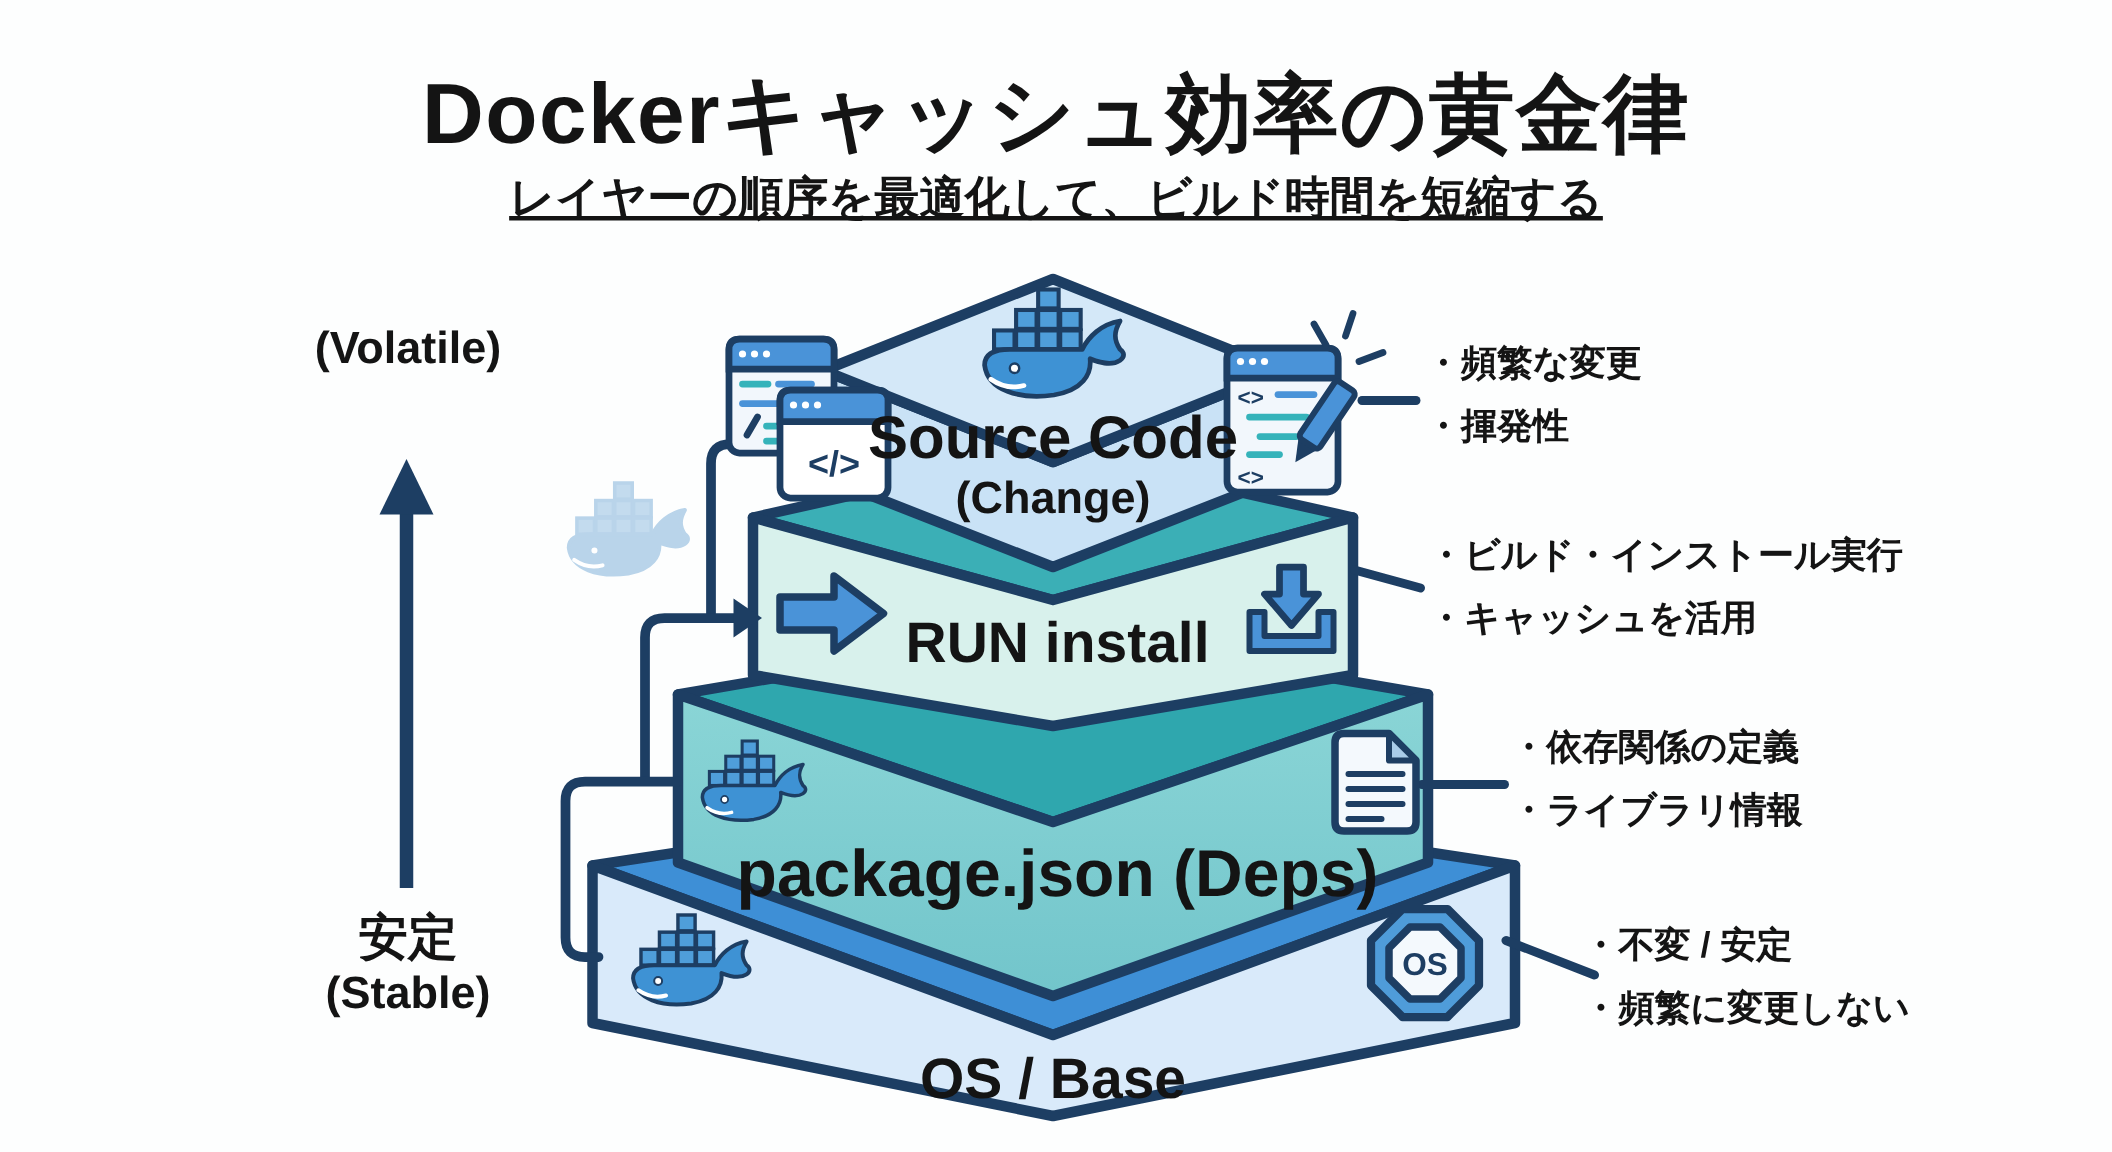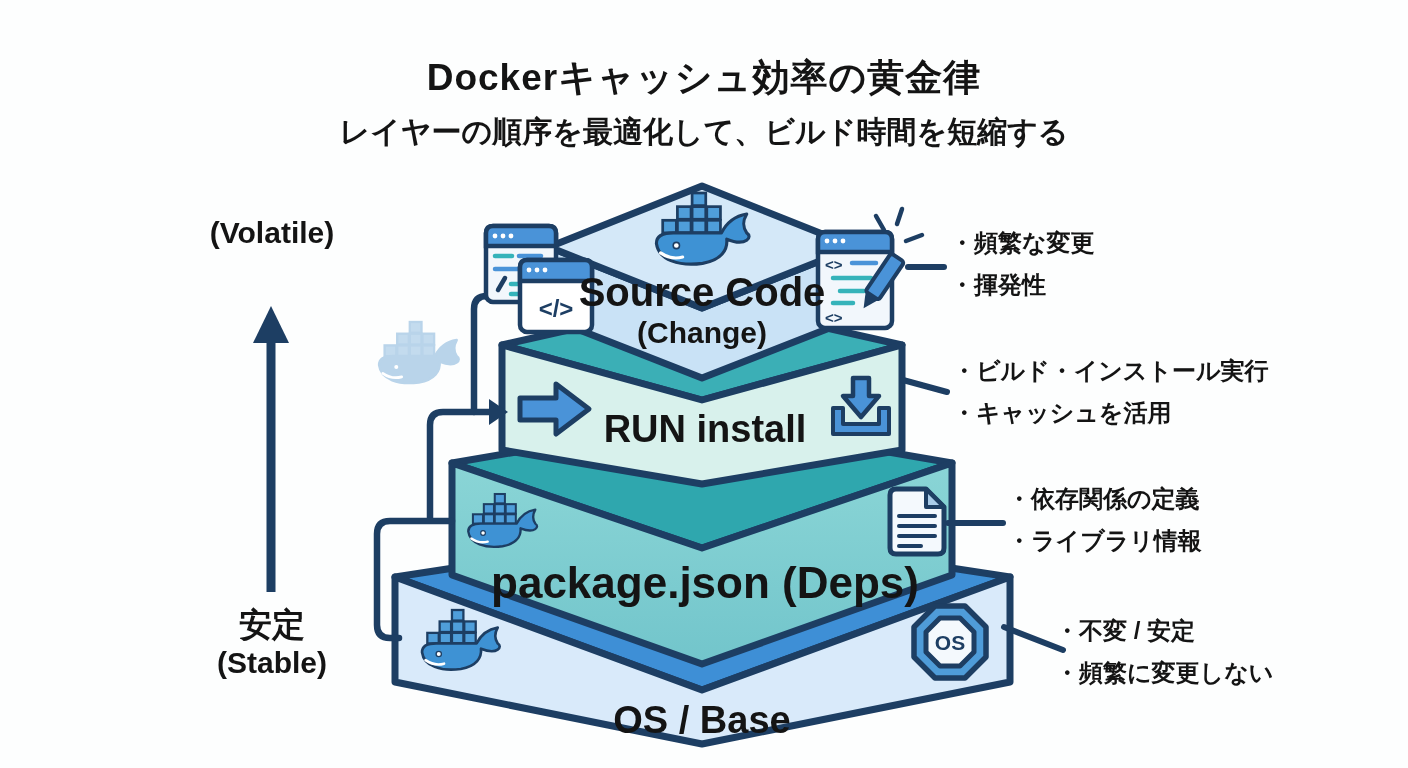--- a/index.html
+++ b/index.html
@@ -3,22 +3,22 @@
 <meta charset="utf-8">
 <style>
   html,body{margin:0;padding:0;background:#ffffff;}
   #canvas{
     position:relative;width:1408px;height:768px;overflow:hidden;background:#fdfefe;
     font-family:"Liberation Sans","DejaVu Sans",sans-serif;color:#141414;
   }
   #scene{position:absolute;inset:0;}
   .txt{position:absolute;z-index:3;white-space:nowrap;color:#141414;}
   .center{transform:translateX(-50%);text-align:center;}
-  #title{top:38px;left:704px;font-size:37px;font-weight:800;letter-spacing:1px;margin-top:15px;}
-  #subtitle{top:112px;left:704px;font-size:30px;font-weight:700;}
+  #title{top:38px;left:704px;font-size:57px;font-weight:800;letter-spacing:1px;}
+  #subtitle{top:112px;left:704px;font-size:30px;font-weight:700;text-decoration:underline;}
   .axis-label{font-weight:800;line-height:38px;}
   #axis-top{top:214px;left:272px;font-size:33px;}
   #axis-top .en{font-size:30px;}
   #axis-bottom{top:606px;left:272px;font-size:33px;text-align:center;}
   #axis-bottom .en{font-size:30px;}
   .tier-label{font-weight:800;}
   #lbl-source{top:270px;left:702px;font-size:40px;}
   #lbl-change{top:316px;left:702px;font-size:30px;}
   #lbl-run{top:408px;left:705px;font-size:38px;}
   #lbl-pkg{top:558px;left:705px;font-size:44px;}

